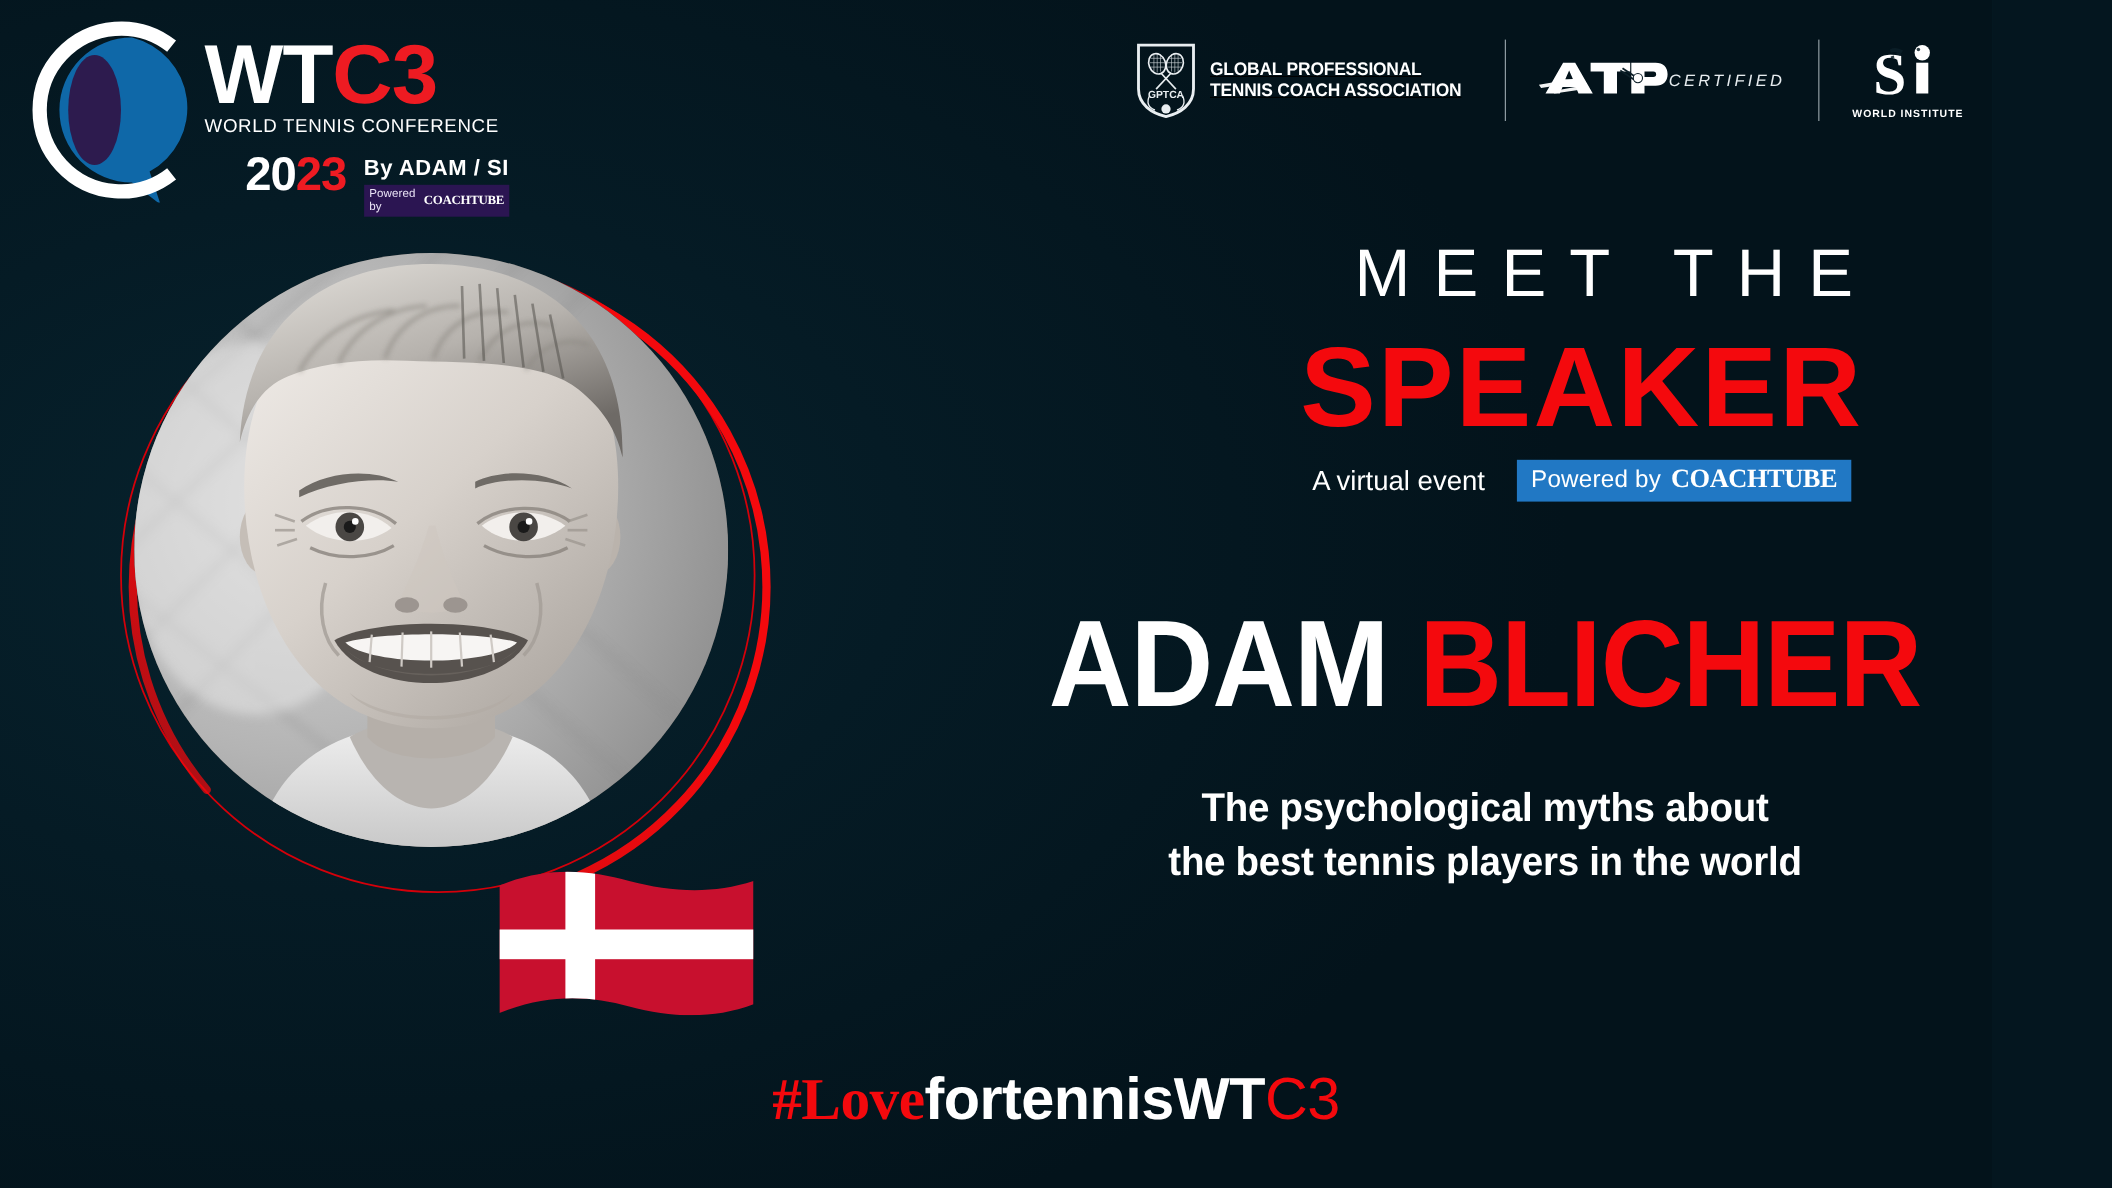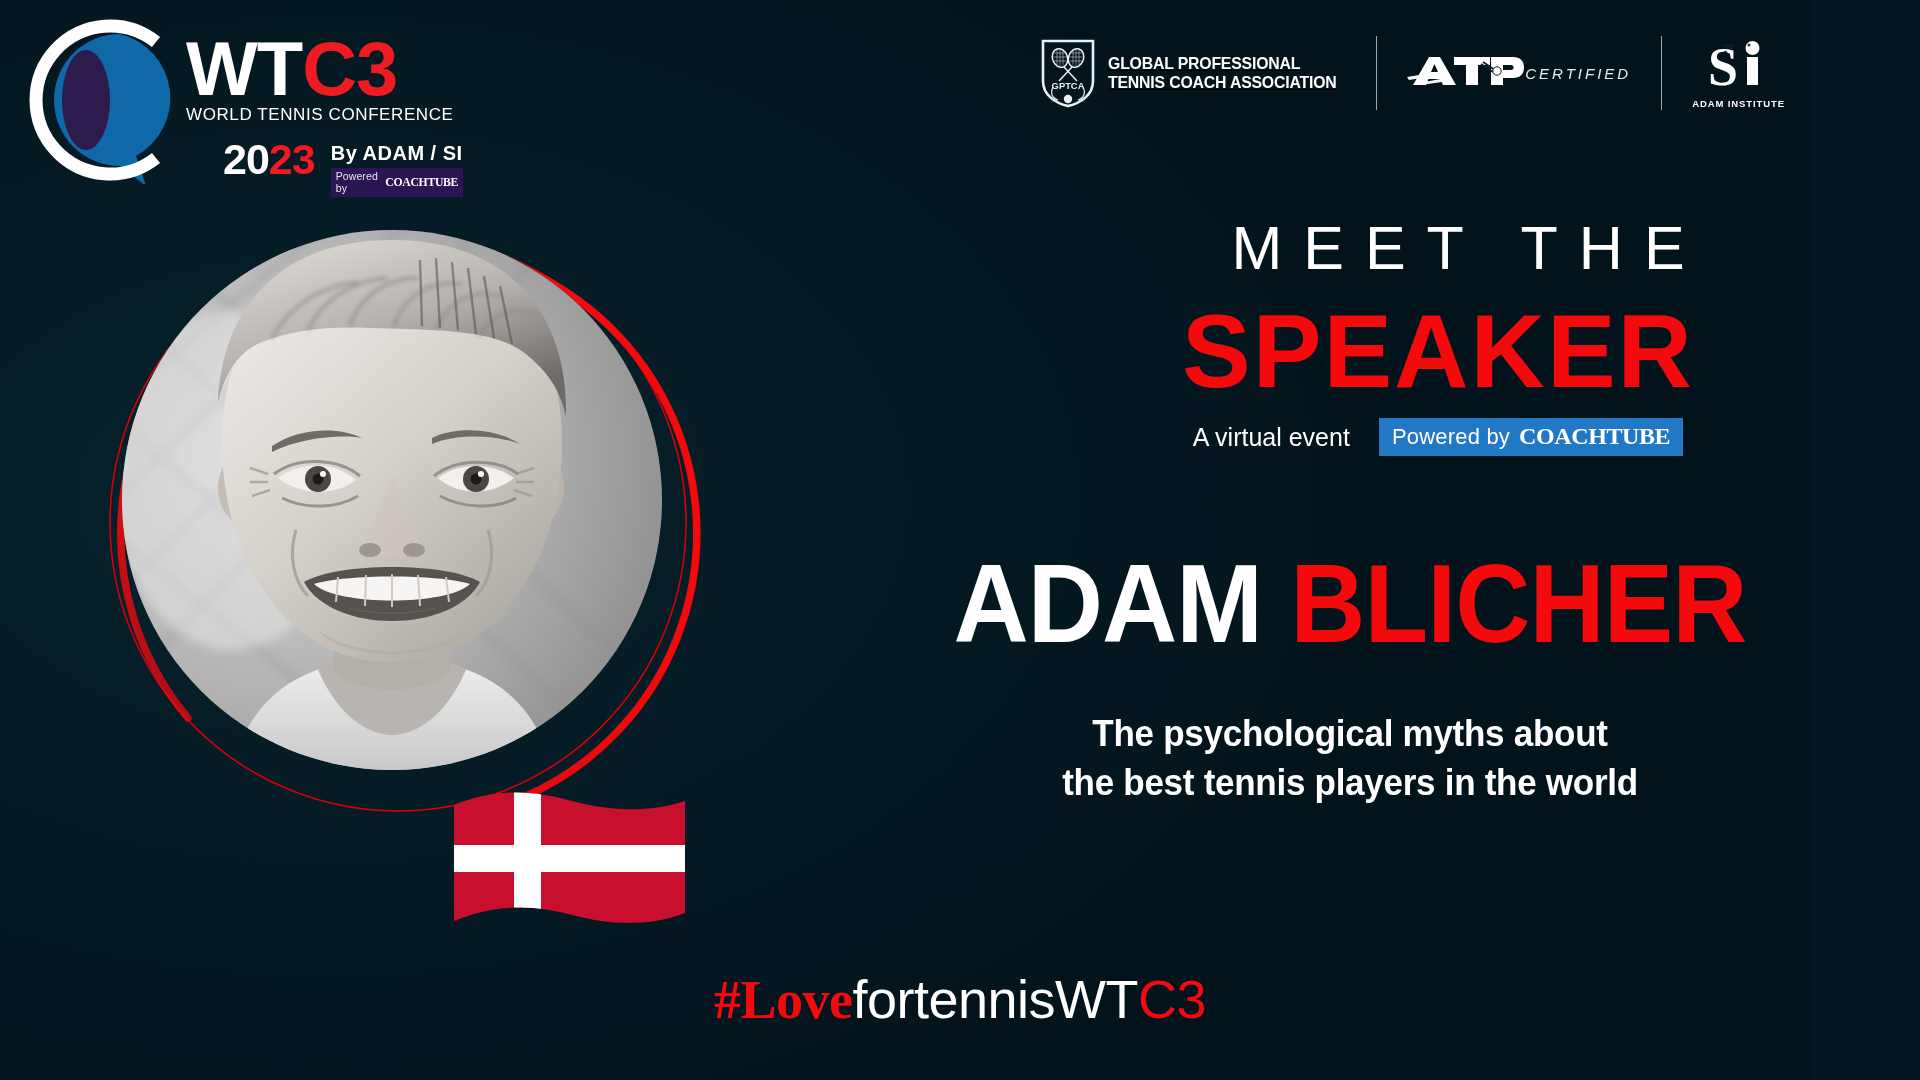--- a/index.html
+++ b/index.html
@@ -102,21 +102,21 @@
 
   #talk-title { position:absolute; left:880px; top:710px; width:940px;
                 text-align:center; color:#ffffff; font-size:36.5px; font-weight:700;
                 line-height:1.33; letter-spacing:-0.3px;
                 transform:scaleX(0.96); transform-origin:center; }
 
   
   #hashtag { position:absolute; left:0; top:972px; width:1920px; text-align:center;
              font-size:54px; line-height:1; letter-spacing:-0.5px; }
   #hashtag .h-love { color:#f4090d; font-weight:700;font-family:Liberation Serif, serif; }
-  #hashtag .h-mid  { color:#ffffff; font-weight:400; }
+  #hashtag .h-mid  { color:#ffffff; font-weight:700; }
   #hashtag .h-c3   { color:#f4090d; font-weight:400; }
 </style>
 </head>
 <body>
 
 <div id="stage">
 
   <div id="wtc-logo">
 
     <svg class="logo-mark" viewBox="0 0 168 168">
@@ -222,21 +222,21 @@
           <text x="1" y="48" font-size="54" font-weight="700" fill="#ffffff" font-family="Liberation Serif, serif">S</text>
           <rect x="40" y="20" width="11" height="28" fill="#ffffff"></rect>
           <circle cx="45.5" cy="11" r="7" fill="#ffffff"></circle>
           <g fill="#0c1f28" opacity="0.85">
             <path d="M16 8 q6 -3 12 1 l-2 3 q-5 -3 -9 -1 Z"></path>
             <rect x="22" y="11" width="4" height="2" transform="rotate(25 24 12)"></rect>
             <rect x="17" y="14" width="3" height="2" transform="rotate(-15 18 15)"></rect>
             <circle cx="42" cy="8" r="1.6"></circle>
           </g>
         </svg>
-        <div class="si-text">ADAM INSTITUTE</div>
+        <div class="si-text">WORLD INSTITUTE</div>
       </div>
     </div>
   </div>
 
   <div id="photo-block">
 
     <svg id="ring" viewBox="0 0 700 730">
       <defs>
         <linearGradient id="ringFade" x1="0" y1="1" x2="1" y2="0">
           <stop offset="0%" stop-color="#f4090d" stop-opacity="0.55"></stop>

